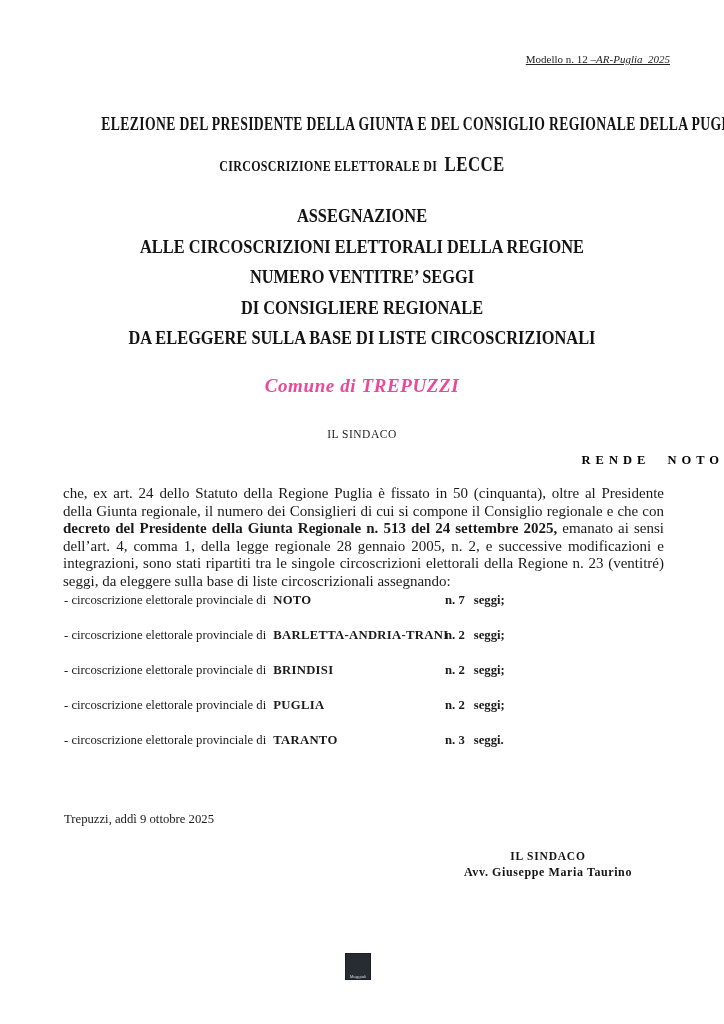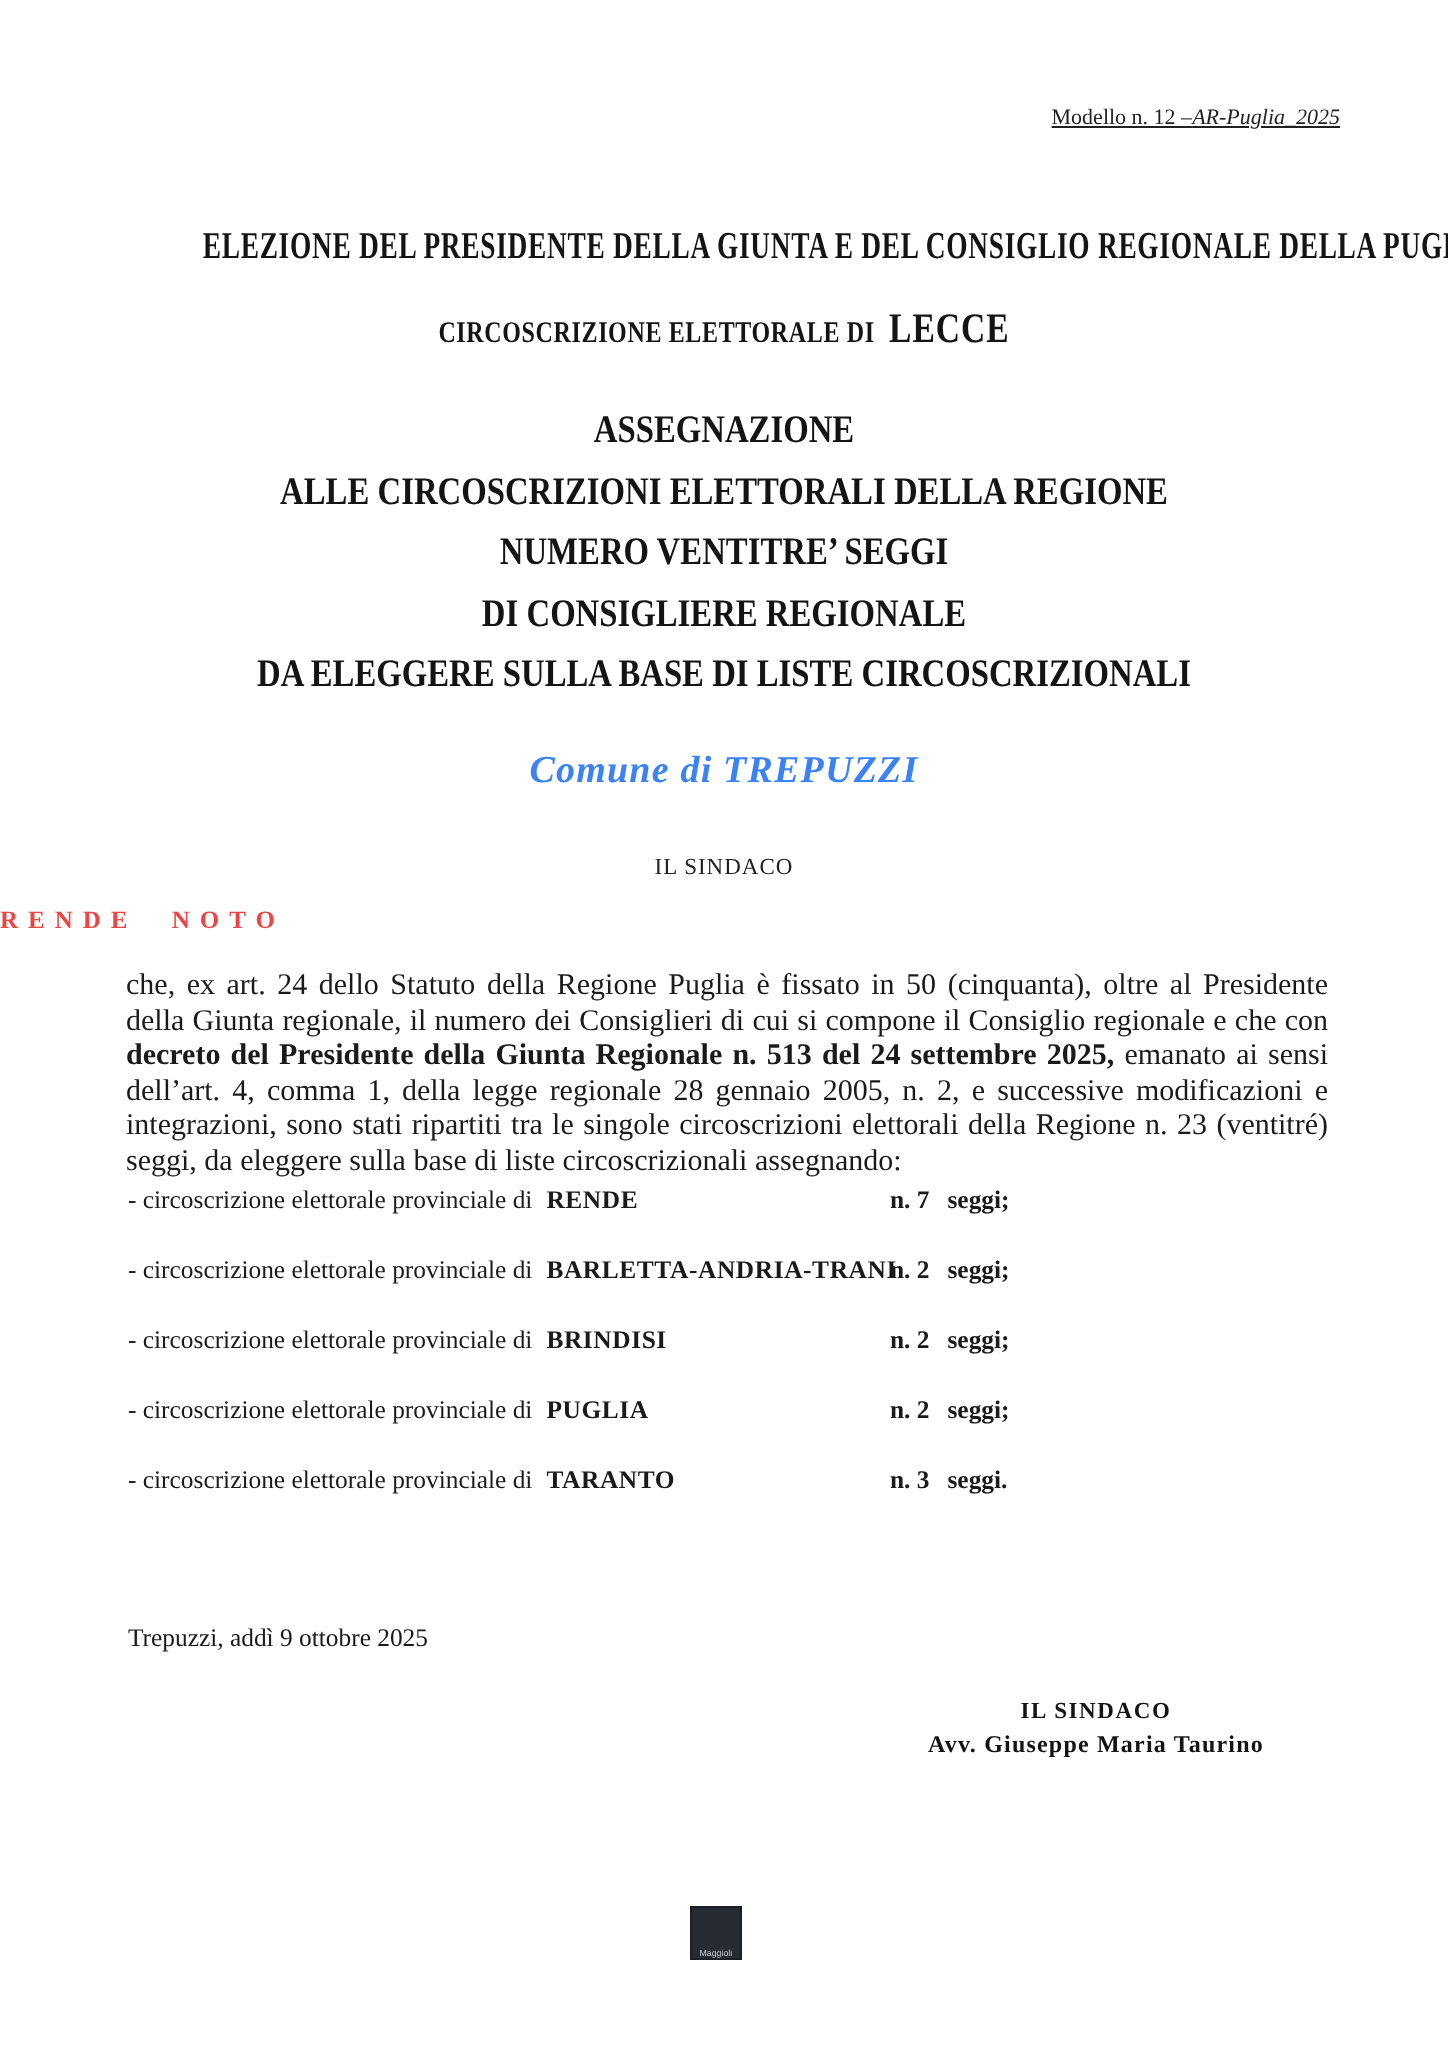--- a/index.html
+++ b/index.html
@@ -76,43 +76,43 @@
   .municipality {
     position: absolute;
     top: 375px;
     left: 0;
     width: 100%;
     text-align: center;
     font-weight: bold;
     font-style: italic;
     font-size: 19px;
     letter-spacing: 0.6px;
-    color: #3b82f6;
+    color: #ec4899;
   }
   .issuer {
     position: absolute;
     top: 428px;
     left: 0;
     width: 100%;
     text-align: center;
     font-size: 11.5px;
     letter-spacing: 0.5px;
     color: #222;
   }
   .rende-noto {
     position: absolute;
     top: 453px;
     left: 0;
     width: 100%;
-    text-align: left;
+    text-align: right;
     font-size: 12.5px;
     font-weight: bold;
     letter-spacing: 5px;
     word-spacing: 9px;
-    color: #ef4444;
+    color: #000000;
   }
 
   .body-par {
     position: absolute;
     top: 485px;
     left: 63px;
     width: 601px;
     font-size: 15px;
     line-height: 17.6px;
     text-align: justify;
@@ -214,21 +214,21 @@
 
   <div class="issuer">IL SINDACO</div>
 
   <div class="rende-noto">RENDE NOTO</div>
 
   <div class="body-par"><span>che, ex art. 24 dello Statuto della Regione Puglia è fissato in 50 (cinquanta), oltre al Presidente della Giunta regionale, il numero dei Consiglieri di cui si compone il Consiglio regionale e che con </span><span class="b">decreto del Presidente della Giunta Regionale n. 513 del 24 settembre 2025,</span><span> emanato ai sensi dell’art. 4, comma 1, della legge regionale 28 gennaio 2005, n. 2, e successive modificazioni e integrazioni, sono stati ripartiti tra le singole circoscrizioni elettorali della Regione n. 23 (ventitré) seggi, da eleggere sulla base di liste circoscrizionali assegnando:</span></div>
 
   <div class="alloc-list">
 
     <div class="alloc-row">
-      <span>- circoscrizione elettorale provinciale di</span><span class="district">RENDE</span>
+      <span>- circoscrizione elettorale provinciale di</span><span class="district">NOTO</span>
       <span class="seats"><span>n. 7</span><span class="seats-word">seggi;</span></span>
     </div>
 
     <div class="alloc-row">
       <span>- circoscrizione elettorale provinciale di</span><span class="district">BARLETTA-ANDRIA-TRANI</span>
       <span class="seats"><span>n. 2</span><span class="seats-word">seggi;</span></span>
     </div>
 
     <div class="alloc-row">
       <span>- circoscrizione elettorale provinciale di</span><span class="district">BRINDISI</span>

